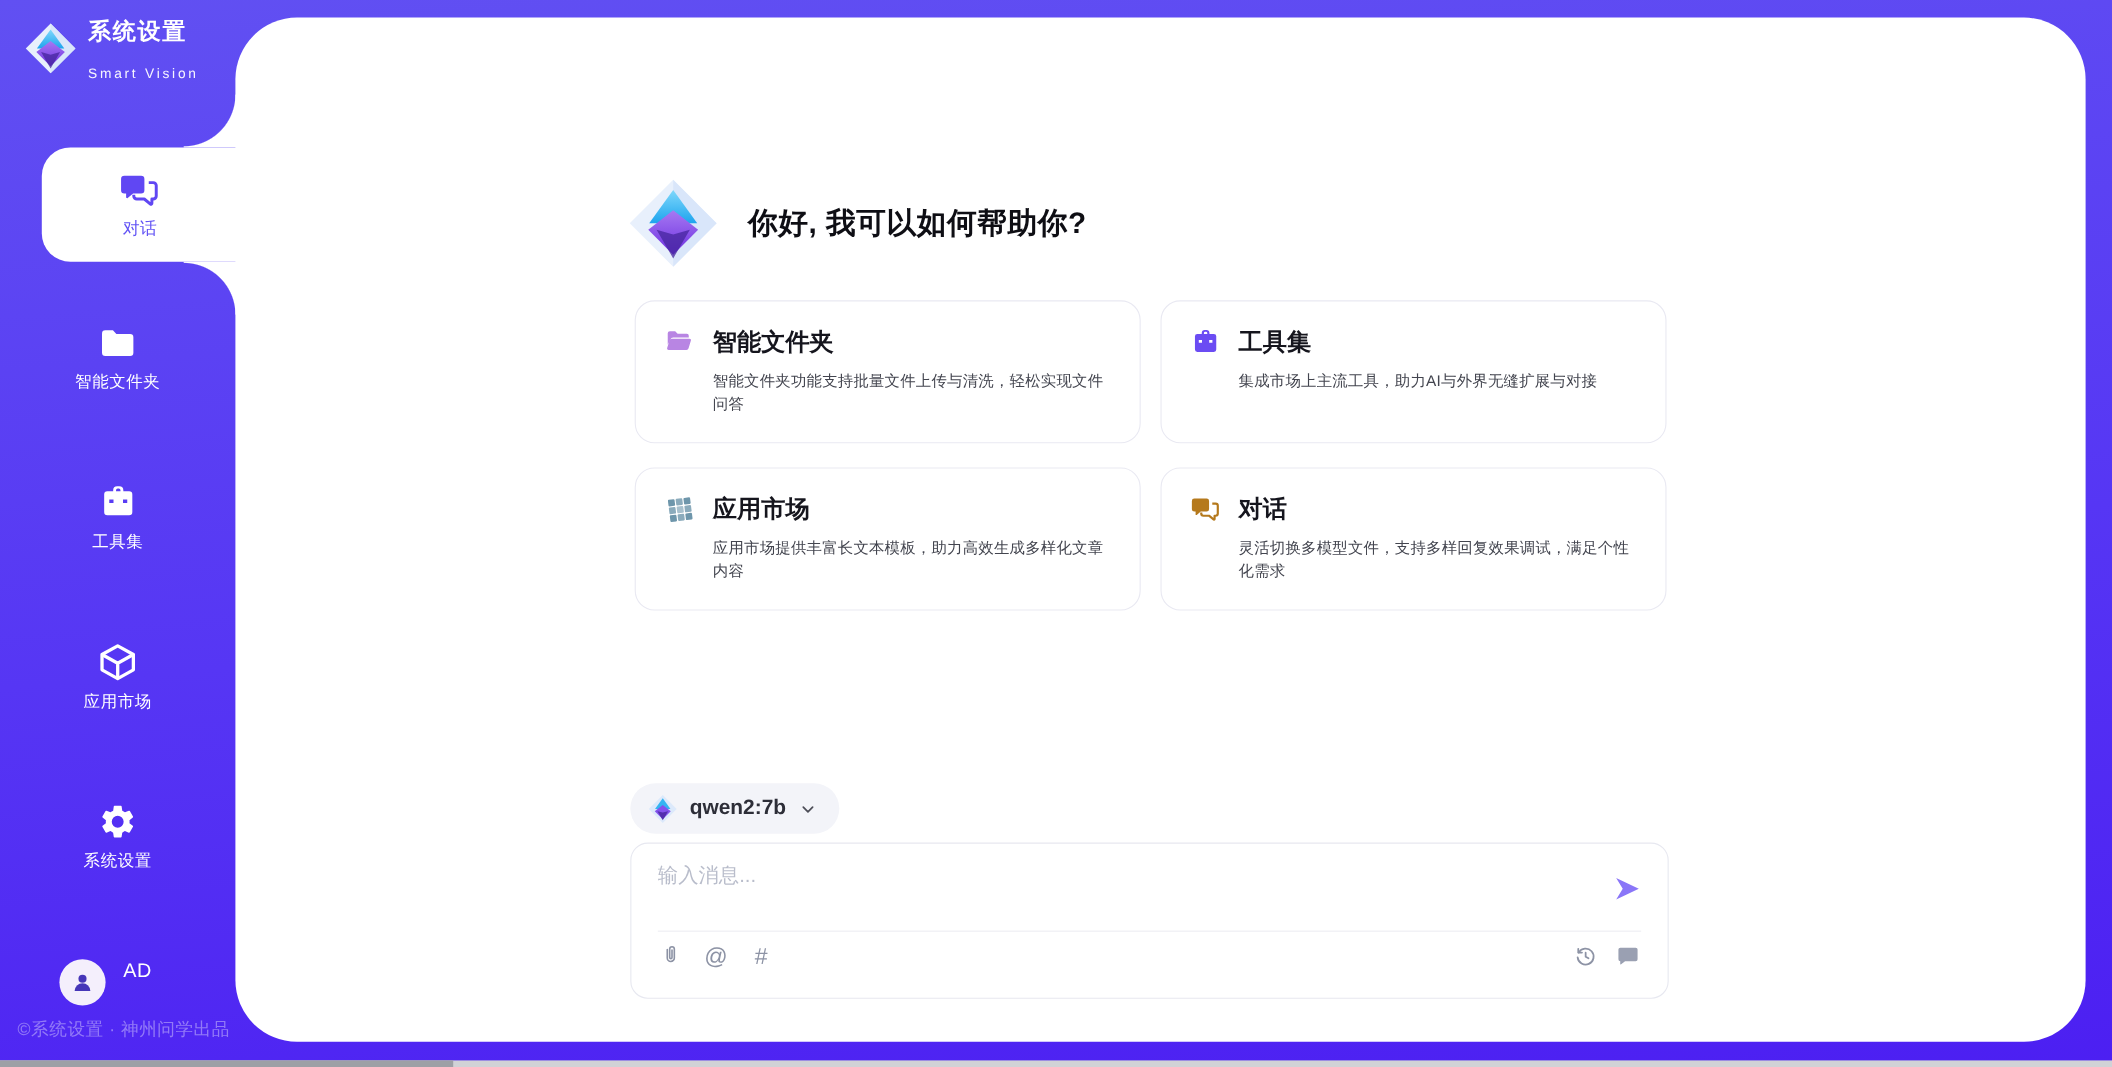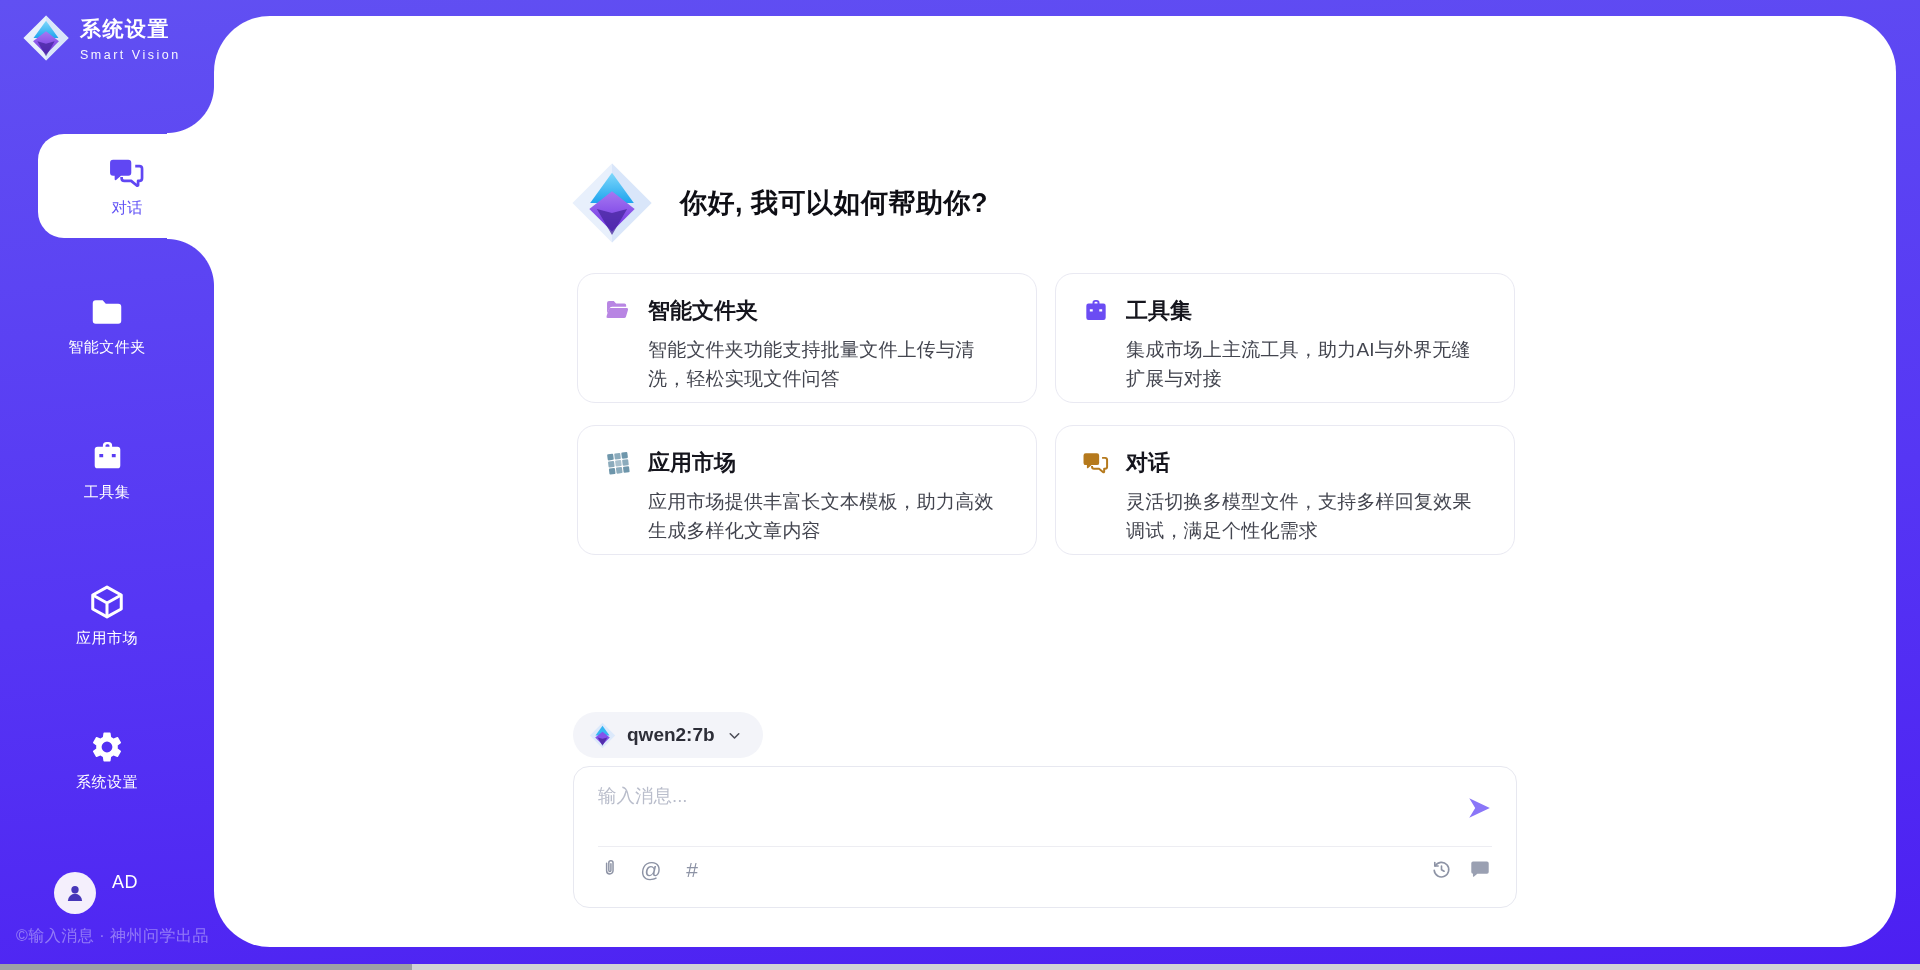--- a/index.html
+++ b/index.html
@@ -17,21 +17,21 @@
     background:#ffffff; border-radius:26px 0 0 26px; cursor:pointer;
     display:flex; flex-direction:column; align-items:center; justify-content:center; gap:6px; }
   .fillet { position:absolute; width:48px; height:48px; left:167px; }
   .fillet.top { top:86px;  background:radial-gradient(circle 48px at 0 0,   transparent 0 46.5px, #ffffff 47.5px); }
   .fillet.bot { top:238px; background:radial-gradient(circle 48px at 0 100%, transparent 0 46.5px, #ffffff 47.5px); }
 
   
   .logo-wrap { position:absolute; left:22px; top:14px; display:flex; align-items:center; gap:10px; }
   .logo-diamond { width:48px; height:48px; }
   .logo-text .t1 { color:#fff; font-size:21px; font-weight:700; letter-spacing:1.5px; }
-  .logo-text .t2 { color:#fff; font-size:12.5px; letter-spacing:2.5px; opacity:.95; margin-top:5px; }
+  .logo-text .t2 { color:#fff; font-size:12.5px; letter-spacing:2.5px; opacity:.95; margin-top:18px; }
 
   .nav-item { position:absolute; left:0; width:214px; height:84px; cursor:pointer;
     display:flex; flex-direction:column; align-items:center; justify-content:center; gap:8px; }
   .nav-item .lbl { color:#ffffff; font-size:15px; letter-spacing:.5px; }
   .nav-item svg { color:#ffffff; }
   .active-tab .lbl { color:#6152f5; font-size:15.5px; font-weight:500; }
   .active-tab svg { color:#6047f3; }
 
   .user-row { position:absolute; left:54px; top:872px; display:flex; align-items:flex-start; gap:16px; cursor:pointer; }
   .avatar { width:42px; height:42px; border-radius:50%; background:#f4effc;
@@ -45,21 +45,21 @@
     display:flex; align-items:center; gap:26px; }
   .welcome svg { width:84px; height:84px; }
   .greeting { font-size:27px; font-weight:800; color:#0e0e14; letter-spacing:.5px; }
 
   
   .card { position:absolute; width:460px; height:130px; background:#fff;
     border:1px solid #e9e9f2; border-radius:18px; padding:22px 26px; cursor:pointer; }
   .card-head { display:flex; align-items:center; gap:16px; }
   .card-head svg { width:28px; height:28px; flex:0 0 auto; }
   .card-title { font-size:22px; font-weight:700; color:#15151d; }
-  .card-desc { margin-top:10px; margin-left:44px; font-size:19px; line-height:1.5;
+  .card-desc { margin-top:10px; margin-left:44px; font-size:14px; line-height:1.5;
     color:#43454f; letter-spacing:.2px; }
   .card.c1 { left:577px; top:273px; }
   .card.c2 { left:1055px; top:273px; }
   .card.c3 { left:577px; top:425px; }
   .card.c4 { left:1055px; top:425px; }
 
   
   .model-pill { position:absolute; left:573px; top:712px; height:46px;
     background:#f3f4f9; border-radius:23px; display:flex; align-items:center;
     gap:11px; padding:0 20px 0 16px; cursor:pointer;font-weight:bold; }
@@ -164,21 +164,21 @@
       <svg width="26" height="26" viewBox="0 0 24 24">
         <g fill="#4636b8">
           <circle cx="12" cy="9" r="3.4"></circle>
           <path d="M5.4 19.4a6.6 6.6 0 0 1 13.2 0z"></path>
         </g>
       </svg>
     </div>
     <span class="user-name">AD</span>
   </div>
 
-  <div class="copyright">©输入消息 · 神州问学出品</div>
+  <div class="copyright">©系统设置 · 神州问学出品</div>
 
   <div class="welcome">
     <svg viewBox="0 0 100 100">
       <defs>
         <linearGradient id="gcy2" x1="0" y1="0" x2="0" y2="1">
           <stop offset="0" stop-color="#7fd8fb"></stop>
             <stop offset="1" stop-color="#1ea4ee"></stop>
         </linearGradient>
         <linearGradient id="gpu2" x1="0" y1="0" x2="0" y2="1">
           <stop offset="0" stop-color="#a679f2"></stop>

